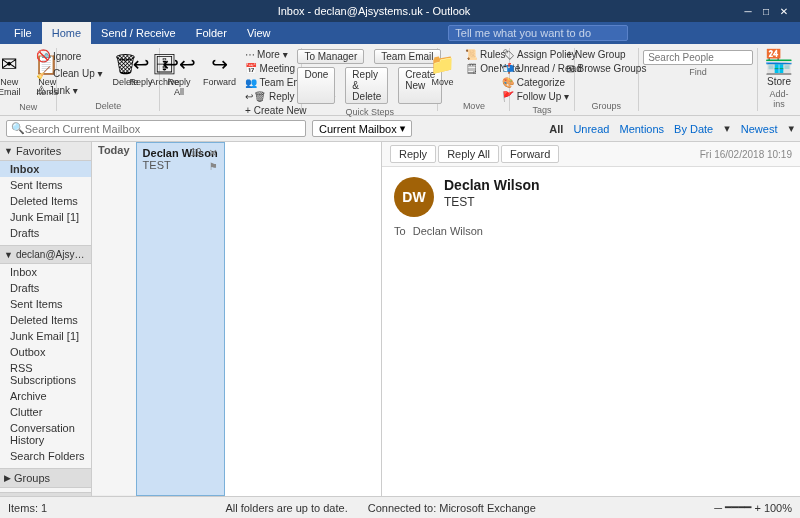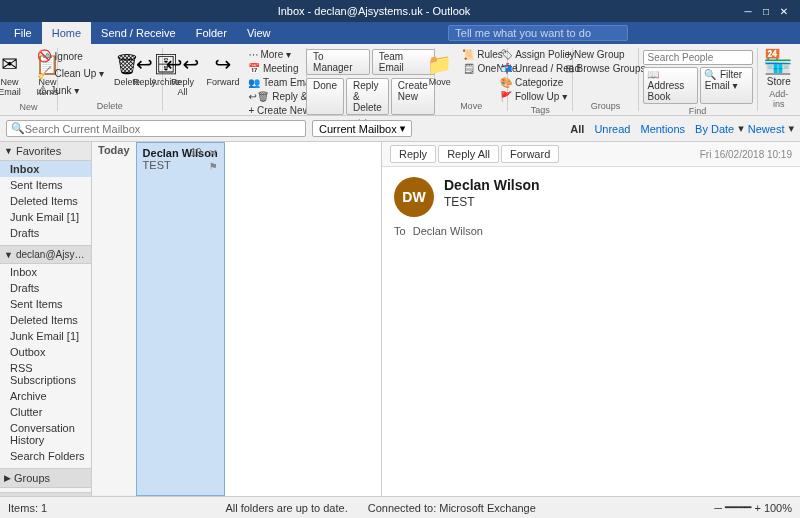--- a/index.html
+++ b/index.html
@@ -121,21 +121,21 @@
       gap: 2px;
       cursor: pointer;
       padding: 1px 3px;
       border-radius: 2px;
       font-size: 10px;
       color: #333;
       white-space: nowrap;
     }
     .rbtn-small .icon-sm { font-size: 12px; }
     .ribbon-col { display: flex; flex-direction: column; gap: 1px; }
-    .qs-row { display: flex; gap: 2px; margin: 1px 0; }
+    .qs-row { display: flex; gap: 10px; margin: 1px 0; }
     .qs-btn {
       background: linear-gradient(to bottom, #ffffff, #e8e8e8);
       border: 1px solid #b0b0b0;
       border-radius: 2px;
       padding: 1px 6px;
       font-size: 10px;
       cursor: pointer;
       color: #333;
     }
     .store-btn {
@@ -194,21 +194,21 @@
       gap: 10px;
       align-items: center;
       margin-left: auto;
     }
     .filter-link {
       font-size: 11px;
       color: #0066cc;
       cursor: pointer;
     }
     .filter-link.active { color: #333; font-weight: bold; text-decoration: none; }
-    .sort-controls { display: flex; align-items: center; gap: 4px; font-size: 11px; color: #333; }
+    .sort-controls { display: flex; align-items: center; gap: 11px; font-size: 11px; color: #333; }
     .sort-btn { cursor: pointer; color: #0066cc; font-size: 11px; }
 
     
     .main-layout {
       display: flex;
       height: calc(518px - 22px - 22px - 72px - 26px - 22px);
     }
 
     
     .sidebar {
@@ -546,24 +546,20 @@
       <div class="ribbon-col">
         <div class="rbtn-small">+ New Group</div>
         <div class="rbtn-small">⊞ Browse Groups</div>
       </div>
     </div>
     <div class="ribbon-group-label">Groups</div>
   </div>
 
   <div class="ribbon-find-group">
     <input class="find-search-input" placeholder="Search People" style="">
-    <div class="find-btn-row">
-      <div class="find-btn">📖 Address Book</div>
-      <div class="find-btn">🔍 Filter Email ▾</div>
-    </div>
     <div class="ribbon-group-label">Find</div>
   </div>
 
   <div class="ribbon-group" style="border-right:none;">
     <div class="store-btn">
       <div class="icon-large">🏪</div>
       <div class="btn-label">Store</div>
     </div>
     <div class="ribbon-group-label">Add-ins</div>
   </div>

